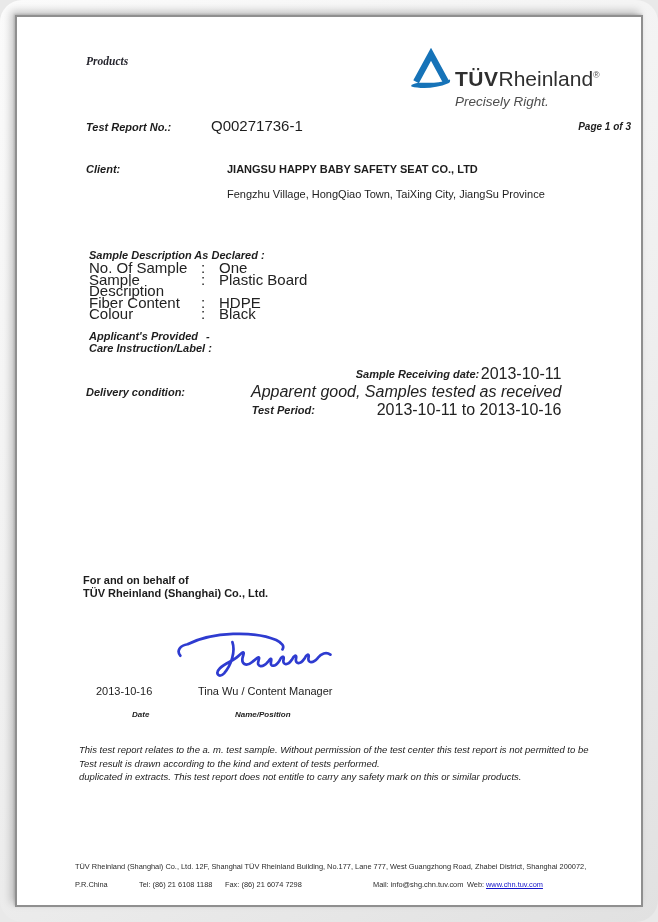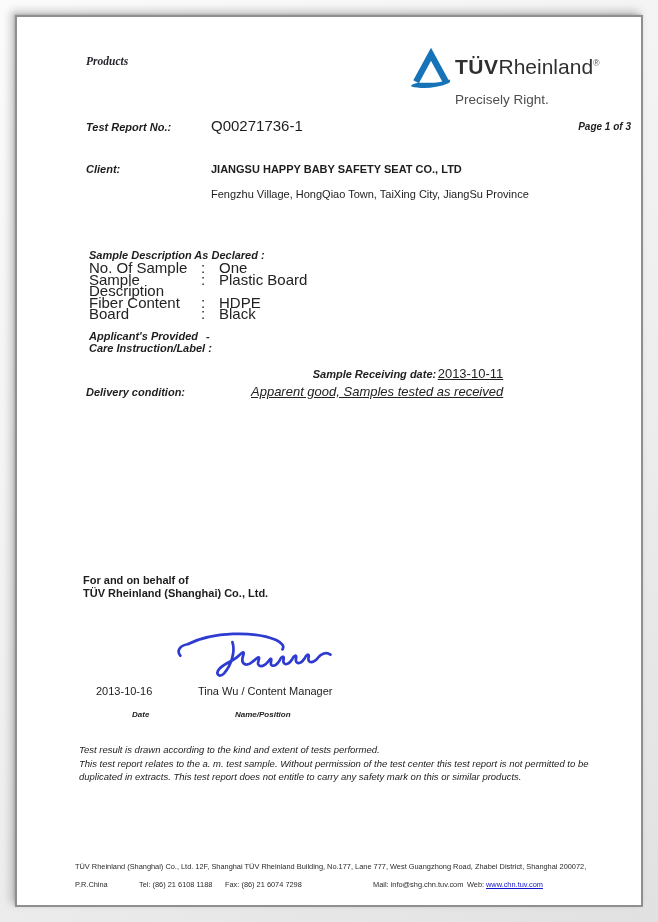--- a/index.html
+++ b/index.html
@@ -6,67 +6,68 @@
   body{
     width:658px;height:922px;
     background:#e9e9e9;
     font-family:"Liberation Sans","DejaVu Sans",sans-serif;
     color:#222;
     -webkit-font-smoothing:antialiased;
   }
   .frame{
     width:658px;height:922px;box-sizing:border-box;padding:15px;
     background:linear-gradient(145deg,#fbfbfb 0%,#efefef 55%,#e1e1e1 100%);
+    border-radius:22px;
   }
   .page{
     position:relative;width:100%;height:100%;box-sizing:border-box;
     background:#fff;border:2px solid #8f8f8f;
     box-shadow:-4px -4px 8px rgba(0,0,0,.22), -1px -1px 2px rgba(0,0,0,.15);
     overflow:hidden;
   }
   .abs{position:absolute;}
 
   
   .products{
     left:69px;top:38px;
     font-family:"Liberation Serif","DejaVu Serif",serif;
     font-weight:bold;font-style:italic;font-size:11.5px;color:#26262e;
   }
   .logo-triangle{left:392px;top:30px;}
-  .logo-text{left:438px;top:38px;white-space:nowrap;}
+  .logo-text{left:438px;top:50px;white-space:nowrap;}
   .logo-tuv{font-weight:bold;font-size:21px;color:#2f2f2f;letter-spacing:.5px;}
   .logo-rheinland{font-weight:normal;font-size:21px;color:#2f2f2f;}
   .logo-reg{font-size:9px;color:#555;vertical-align:8px;}
-  .logo-tagline{font-size:13.5px;color:#4d4d4d;margin-top:13px;}
+  .logo-tagline{font-size:13.5px;color:#4d4d4d;margin-top:3px;font-style:italic;}
 
   .lbl{font-weight:bold;font-style:italic;font-size:11px;color:#1d1d1d;}
   .val{font-size:11px;color:#1d1d1d;}
 
   .report-label{left:69px;top:104px;}
   .report-number{left:194px;top:100px;font-size:15px;color:#1d1d1d;}
   .page-indicator{right:10px;top:104px;font-weight:bold;font-style:italic;font-size:10px;}
 
   .client-label{left:69px;top:146px;}
   .client-lines{left:194px;top:146px;}
-  .client-lines > div{line-height:12px;margin-bottom:13px;}
+  .client-lines > div{line-height:12px;margin-bottom:13px;margin-left:16px;}
   .client-name{font-weight:bold;}
 
   .sample-heading{left:72px;top:232px;}
   .sample-table{left:72px;top:245px;}
   .sample-row{display:flex;line-height:11.6px;font-size:15px;}
   .sample-row .c1{width:112px;}
   .sample-row .c2{width:18px;}
 
   .care-lines{left:72px;top:313px;line-height:12px;}
   .care-value{left:189px;top:313px;}
 
   .dates-table{left:69px;top:348px;}
   .dates-row{display:flex;line-height:18px;justify-content:flex-end;}
   .dates-row .c1{width:125px;font-weight:bold;font-style:italic;font-size:11px;}
-  .dates-row .c2{font-size:13px;text-decoration:underline;}
+  .dates-row .c2{font-size:16px;}
   .italic-val{font-style:italic;margin-left:40px;}
 
   .behalf{left:66px;top:557px;font-weight:bold;font-size:11px;line-height:13px;color:#1d1d1d;}
 
   .signature{left:156px;top:604px;}
   .sign-date-value{left:79px;top:668px;}
   .sign-name-value{left:181px;top:668px;}
   .sign-small{font-weight:bold;font-style:italic;font-size:8px;color:#222;}
   .sign-date-label{left:101px;top:693px;margin-left:14px;}
   .sign-name-label{left:218px;top:693px;}
@@ -120,40 +121,44 @@
         <span class="c1">Sample Description</span>
           <span class="c2">:</span>
           <span class="c3">Plastic Board</span>
       </div>
       <div class="sample-row">
         <span class="c1">Fiber Content</span>
           <span class="c2">:</span>
           <span class="c3">HDPE</span>
       </div>
       <div class="sample-row">
-        <span class="c1">Board</span>
+        <span class="c1">Colour</span>
           <span class="c2">:</span>
           <span class="c3">Black</span>
       </div>
     </div>
 
     <div class="abs lbl care-lines">
       <div>Applicant's Provided</div>
       <div>Care Instruction/Label :</div>
     </div>
     <div class="abs lbl care-value">-</div>
 
     <div class="abs dates-table">
       <div class="dates-row">
         <span class="c1">Sample Receiving date:</span>
           <span class="c2">2013-10-11</span>
       </div>
       <div class="dates-row">
         <span class="c1">Delivery condition:</span>
           <span class="c2 italic-val">Apparent good, Samples tested as received</span>
+      </div>
+      <div class="dates-row">
+        <span class="c1">Test Period:</span>
+          <span class="c2">2013-10-11 to 2013-10-16</span>
       </div>
     </div>
 
     <div class="abs behalf">
       <div>For and on behalf of</div>
       <div>TÜV Rheinland (Shanghai) Co., Ltd.</div>
     </div>
 
     <svg class="abs signature" width="172" height="60" viewBox="0 0 165 55">
       <g fill="none" stroke="#2e3bd0" stroke-width="2.6" stroke-linecap="round" stroke-linejoin="round">
@@ -161,22 +166,22 @@
         <path d="M57 19 C60 28 56 41 49 49 C44 54 40 49 45 44 C50 39 58 37 63 32 C67 28 69 27 67 33 C65 40 70 43 76 38 C81 34 84 31 82 37 C80 43 86 44 91 38 C93 35 95 33 94 38 C93 43 98 43 102 37 C104 33 107 31 106 36 C105 41 110 42 114 36 C116 32 119 30 118 35 C117 40 122 41 126 35 C128 31 131 29 130 34 C129 39 134 40 139 34 C142 30 147 28 151 31"></path>
       </g>
     </svg>
 
     <div class="abs val sign-date-value">2013-10-16</div>
     <div class="abs val sign-name-value">Tina Wu / Content Manager</div>
     <div class="abs sign-small sign-date-label">Date</div>
     <div class="abs sign-small sign-name-label">Name/Position</div>
 
     <div class="abs disclaimer">
+      <div>This test report relates to the a. m. test sample. Without permission of the test center this test report is not permitted to be</div>
       <div>Test result is drawn according to the kind and extent of tests performed.</div>
-      <div>This test report relates to the a. m. test sample. Without permission of the test center this test report is not permitted to be</div>
       <div>duplicated in extracts. This test report does not entitle to carry any safety mark on this or similar products.</div>
     </div>
 
     <div class="abs footer footer-line1">TÜV Rheinland (Shanghai) Co., Ltd. 12F, Shanghai TÜV Rheinland Building, No.177, Lane 777, West Guangzhong Road, Zhabei District, Shanghai 200072,</div>
     <div class="abs footer footer-country">P.R.China</div>
     <div class="abs footer footer-tel">Tel: (86) 21 6108 1188</div>
     <div class="abs footer footer-fax">Fax: (86) 21 6074 7298</div>
     <div class="abs footer footer-mail">Mail: info@shg.chn.tuv.com</div>
     <div class="abs footer footer-web-label">Web:</div>
     <a class="abs footer footer-web-link">www.chn.tuv.com</a>

